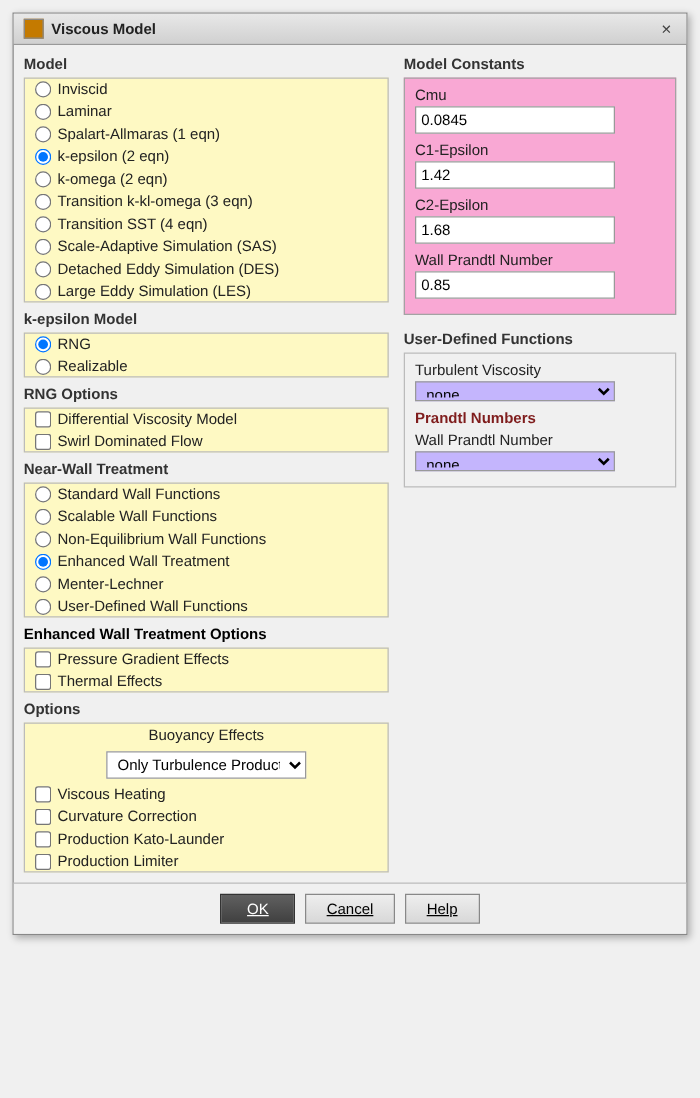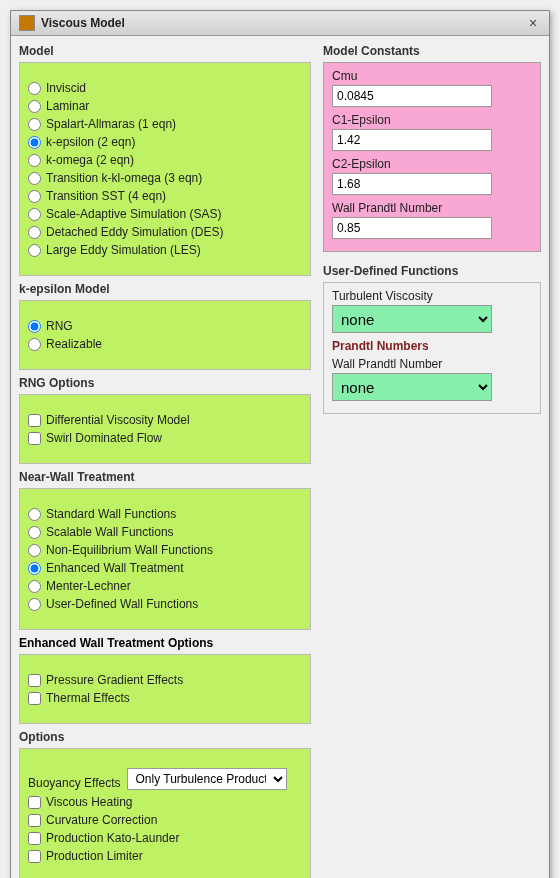--- a/index.html
+++ b/index.html
@@ -67,22 +67,22 @@
     }
     .right-panel {
       flex: 1;
       display: flex;
       flex-direction: column;
       gap: 6px;
       padding-left: 4px;
     }
     .section {
       border: 1px solid #bbb;
-      padding: 17px 8px;
-      background: #bef264;
+      padding: 0 8px;
+      background: #fef9c3;
     }
     .section-label {
       font-weight: bold;
       font-size: 12px;
       color: #333;
       margin-bottom: 4px;
     }
     .radio-group, .checkbox-group {
       display: flex;
       flex-direction: column;
@@ -136,42 +136,43 @@
       color: #222;
       margin-bottom: 2px;
     }
     .dropdown-wrap {
       display: flex;
       align-items: center;
       margin-bottom: 6px;
     }
     .dropdown {
       width: 160px;
-      height: 28px;
+      height: 16px;
       border: 1px solid #999;
-      background: #86efac;
-      font-size: 15px;
+      background: #c4b5fd;
+      font-size: 12px;
       padding: 2px 4px;
     }
     .prandtl-title {
       font-weight: bold;
       font-size: 12px;
       color: #7f1d1d;
       margin-bottom: 4px;
       margin-top: 4px;
     }
     .prandtl-field-label {
       font-size: 12px;
       color: #222;
       margin-bottom: 2px;
     }
     .inline-dropdown-row {
       display: flex;
-      align-items: flex-end;
+      align-items: center;
       gap: 6px;
+      flex-direction: column;
     }
     .inline-label {
       font-size: 12px;
       color: #222;
     }
     .inline-dropdown {
       height: 22px;
       border: 1px solid #999;
       background: white;
       font-size: 12px;

